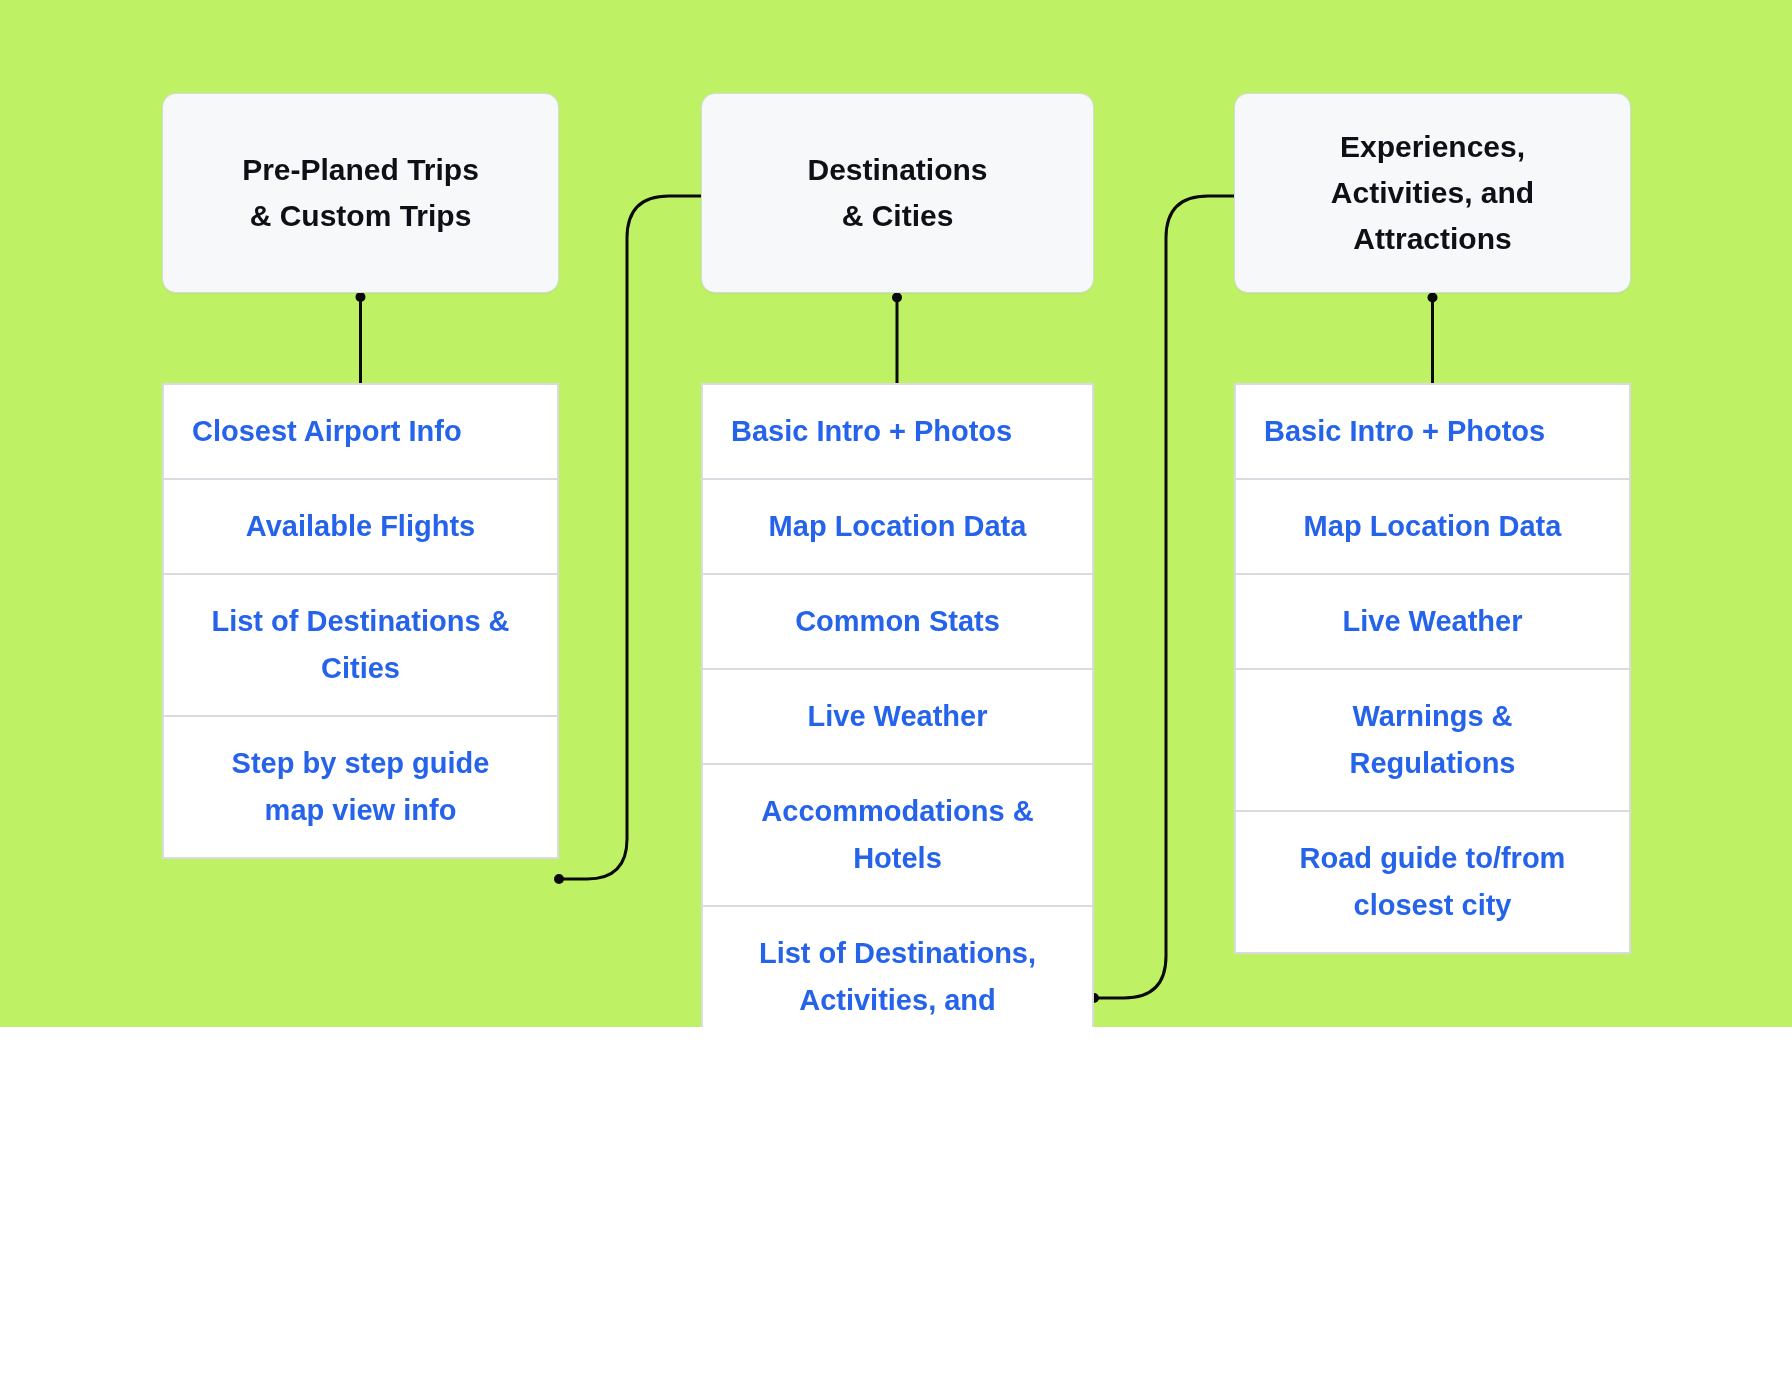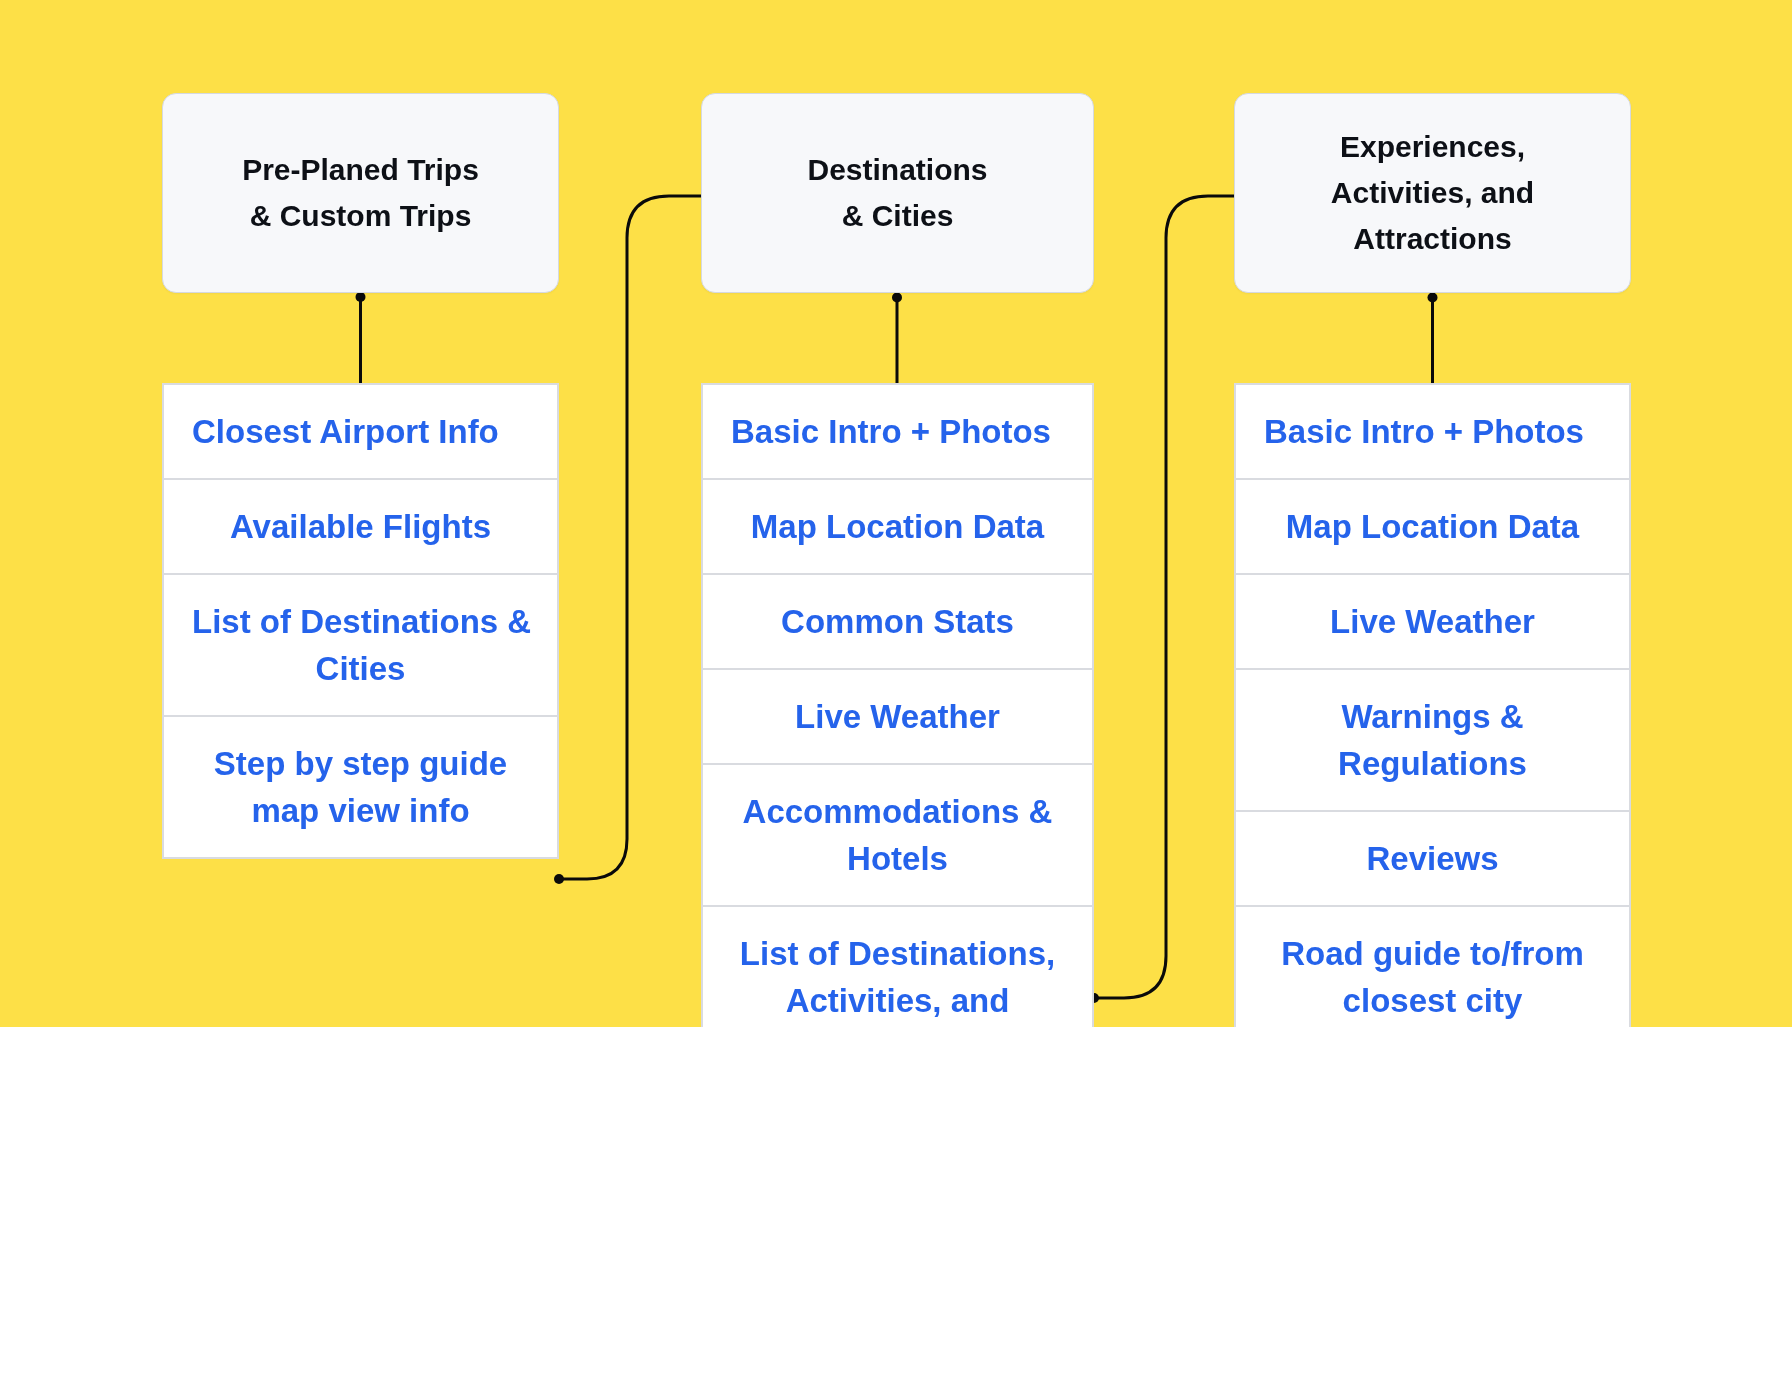--- a/index.html
+++ b/index.html
@@ -9,21 +9,21 @@
     --header-border:#d5d9e0;
     --cell-border:#d9dbe0;
     --line:#0a0a0a;
   }
   *{box-sizing:border-box;margin:0;padding:0;}
   html,body{background:#ffffff;}
   body{font-family:"Liberation Sans","DejaVu Sans",sans-serif;}
   .canvas{
     position:relative;
     width:1792px;height:1027px;
-    background:#fde047;
+    background:#bef264;
     overflow:hidden;
   }
   .connector-layer{
     position:absolute;left:0;top:0;width:1792px;height:1378px;
     pointer-events:none;
   }
   .column{position:absolute;top:0;}
   .col-1{left:162px;width:397px;}
   .col-2{left:701px;width:393px;}
   .col-3{left:1234px;width:397px;}
@@ -40,21 +40,21 @@
     box-shadow:0 1px 2px rgba(16,24,40,.04);
   }
   .list{
     position:absolute;left:0;top:383px;
     width:100%;
     border:2px solid var(--cell-border);
     background:#ffffff;
   }
   .cell{
     padding:23px 28px;
-    font-size:33px;line-height:47px;font-weight:700;
+    font-size:29px;line-height:47px;font-weight:700;
     color:var(--blue);
     white-space:pre;
     overflow:hidden;
   }
   .cell + .cell{border-top:2px solid var(--cell-border);text-align:center;}
 </style>
 </head>
 <body>
 
 <div class="canvas">
@@ -108,19 +108,18 @@
   <section class="column col-3">
     <div class="header-box">Experiences,
 Activities, and
 Attractions</div>
     <div class="list">
       <div class="cell">Basic Intro + Photos</div>
       <div class="cell">Map Location Data</div>
       <div class="cell">Live Weather</div>
       <div class="cell">Warnings &amp;
 Regulations</div>
-      <div class="cell">Reviews</div>
       <div class="cell">Road guide to/from
 closest city</div>
     </div>
   </section>
 
 </div>
 
 </body></html>

